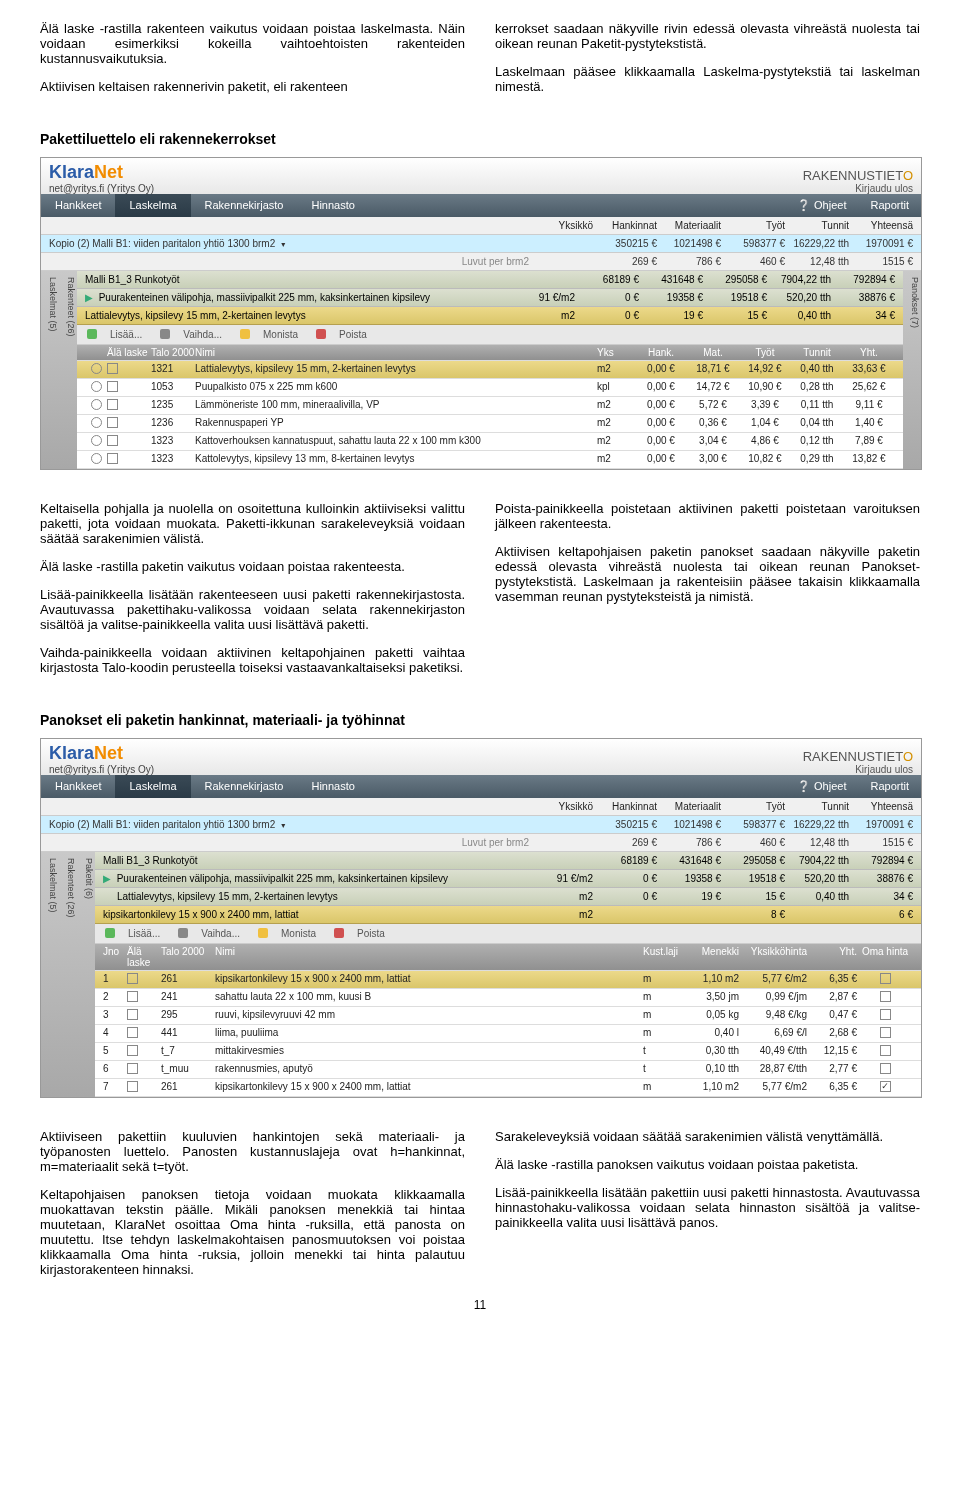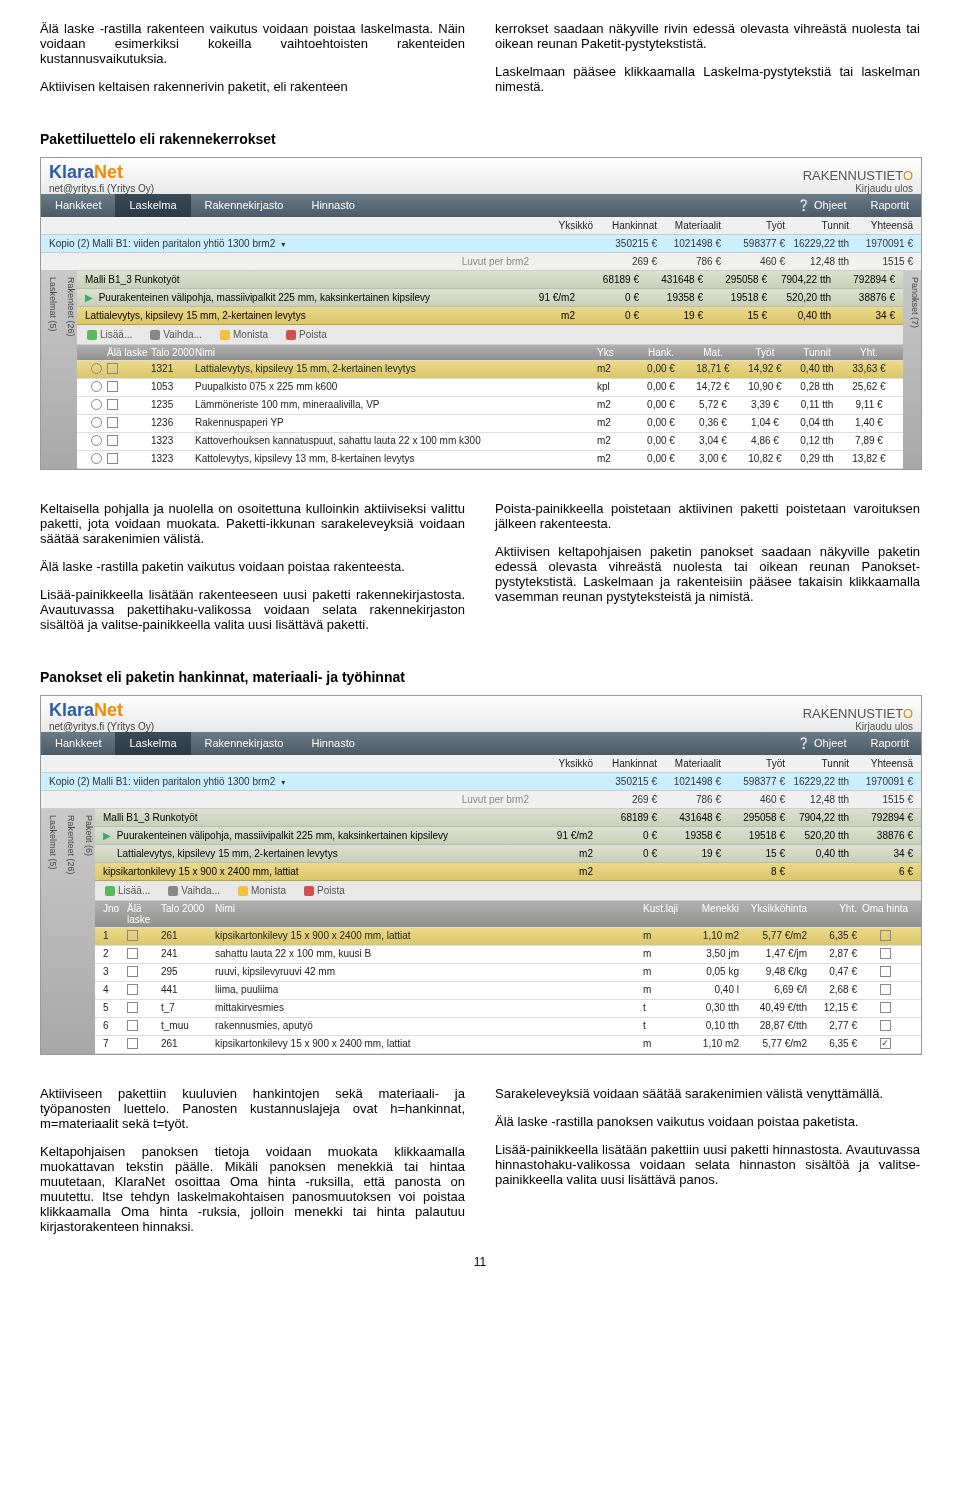--- a/index.html
+++ b/index.html
@@ -30,21 +30,21 @@
 .side{width:16px;background:linear-gradient(#c9c9c9,#a8a8a8);writing-mode:vertical-rl;font-size:9px;color:#444;padding:6px 1px}
 .main{flex:1}
 .row1{display:flex;align-items:center;background:linear-gradient(#dce0d0,#c8d0b8);font-size:10px;padding:3px 8px;border-bottom:1px solid #bbb}
 .row1 .arrow{color:#3a7;margin-right:6px}
 .row1 .text{flex:2.6}
 .row1 .cell{flex:0 0 64px;text-align:right}
 .yellowrow{display:flex;align-items:center;background:linear-gradient(#ecd98a,#dac66a);font-size:10px;padding:3px 8px;border-bottom:1px solid #b5a050}
 .yellowrow .text{flex:2.6}
 .yellowrow .cell{flex:0 0 64px;text-align:right}
 .toolbar{display:flex;gap:18px;align-items:center;background:#e8e8e8;font-size:10px;padding:4px 10px;border-bottom:1px solid #ccc}
-.toolbar .tbtn{display:flex;align-items:flex-end;gap:3px;color:#555}
+.toolbar .tbtn{display:flex;align-items:flex-start;gap:13px;color:#555}
 .toolbar .tbtn .ic{width:10px;height:10px;border-radius:2px}
 .ic-add{background:#5bb85b}.ic-ed{background:#888}.ic-cp{background:#f0c040}.ic-del{background:#d05050}
 .thead,.trow{display:flex;font-size:10px;padding:2px 8px;border-bottom:1px solid #ddd}
 .thead{background:linear-gradient(#b0b0b0,#909090);color:#fff;font-weight:normal}
 .trow{background:#fff;color:#222}
 .cell-s{flex:0 0 22px;text-align:center}
 .cell-c{flex:0 0 44px}
 .cell-n{flex:2}
 .cell-u{flex:0 0 38px}
 .cell-v{flex:0 0 52px;text-align:center}
@@ -267,20 +267,21 @@
     </div>
     <div class="side">Panokset (7)</div>
   </div>
 </div>
 
 <div class="two-col">
   <div class="col">
     <p>Keltaisella pohjalla ja nuolella on osoitettuna kulloinkin aktiiviseksi valittu paketti, jota voidaan muokata. Paket­ti-ikkunan sarakeleveyksiä voidaan säätää sarakenimi­en välistä.</p>
     <p>Älä laske -rastilla paketin vaikutus voidaan poistaa ra­kenteesta.</p>
     <p>Lisää-painikkeella lisätään rakenteeseen uusi paketti rakennekirjastosta. Avautuvassa pakettihaku-valikossa voidaan selata rakennekirjaston sisältöä ja valitse-pai­nikkeella valita uusi lisättävä paketti.</p>
+    <p>Vaihda-painikkeella voidaan aktiivinen keltapohjainen paketti vaihtaa kirjastosta Talo-koodin perusteella toi­seksi vastaavankaltaiseksi paketiksi.</p>
   </div>
   <div class="col">
     <p>Poista-painikkeella poistetaan aktiivinen paketti poiste­taan varoituksen jälkeen rakenteesta.</p>
     <p>Aktiivisen keltapohjaisen paketin panokset saadaan nä­kyville paketin edessä olevasta vihreästä nuolesta tai oikean reunan Panokset-pystytekstistä. Laskelmaan ja rakenteisiin pääsee takaisin klikkaamalla vasemman reunan pystyteksteistä ja nimistä.</p>
   </div>
 </div>
 
 <div class="section-head">Panokset eli paketin hankinnat, materiaali- ja työhinnat</div>
 
 <div class="shot">
@@ -413,21 +414,21 @@
   <div class="cell-h">6,35 €</div>
   <div class="cell-i"><span class="chk "></span></div>
             </div>
             <div class="trow thead2">
               <div class="cell-a">2</div>
   <div class="cell-b"><span class="chk"></span></div>
   <div class="cell-d">241</div>
   <div class="cell-nm">sahattu lauta 22 x 100 mm, kuusi B</div>
   <div class="cell-e">m</div>
   <div class="cell-f">3,50 jm</div>
-  <div class="cell-g">1,47 €/jm</div>
+  <div class="cell-g">0,99 €/jm</div>
   <div class="cell-h">2,87 €</div>
   <div class="cell-i"><span class="chk "></span></div>
             </div>
             <div class="trow thead2">
               <div class="cell-a">3</div>
   <div class="cell-b"><span class="chk"></span></div>
   <div class="cell-d">295</div>
   <div class="cell-nm">ruuvi, kipsilevyruuvi 42 mm</div>
   <div class="cell-e">m</div>
   <div class="cell-f">0,05 kg</div>

